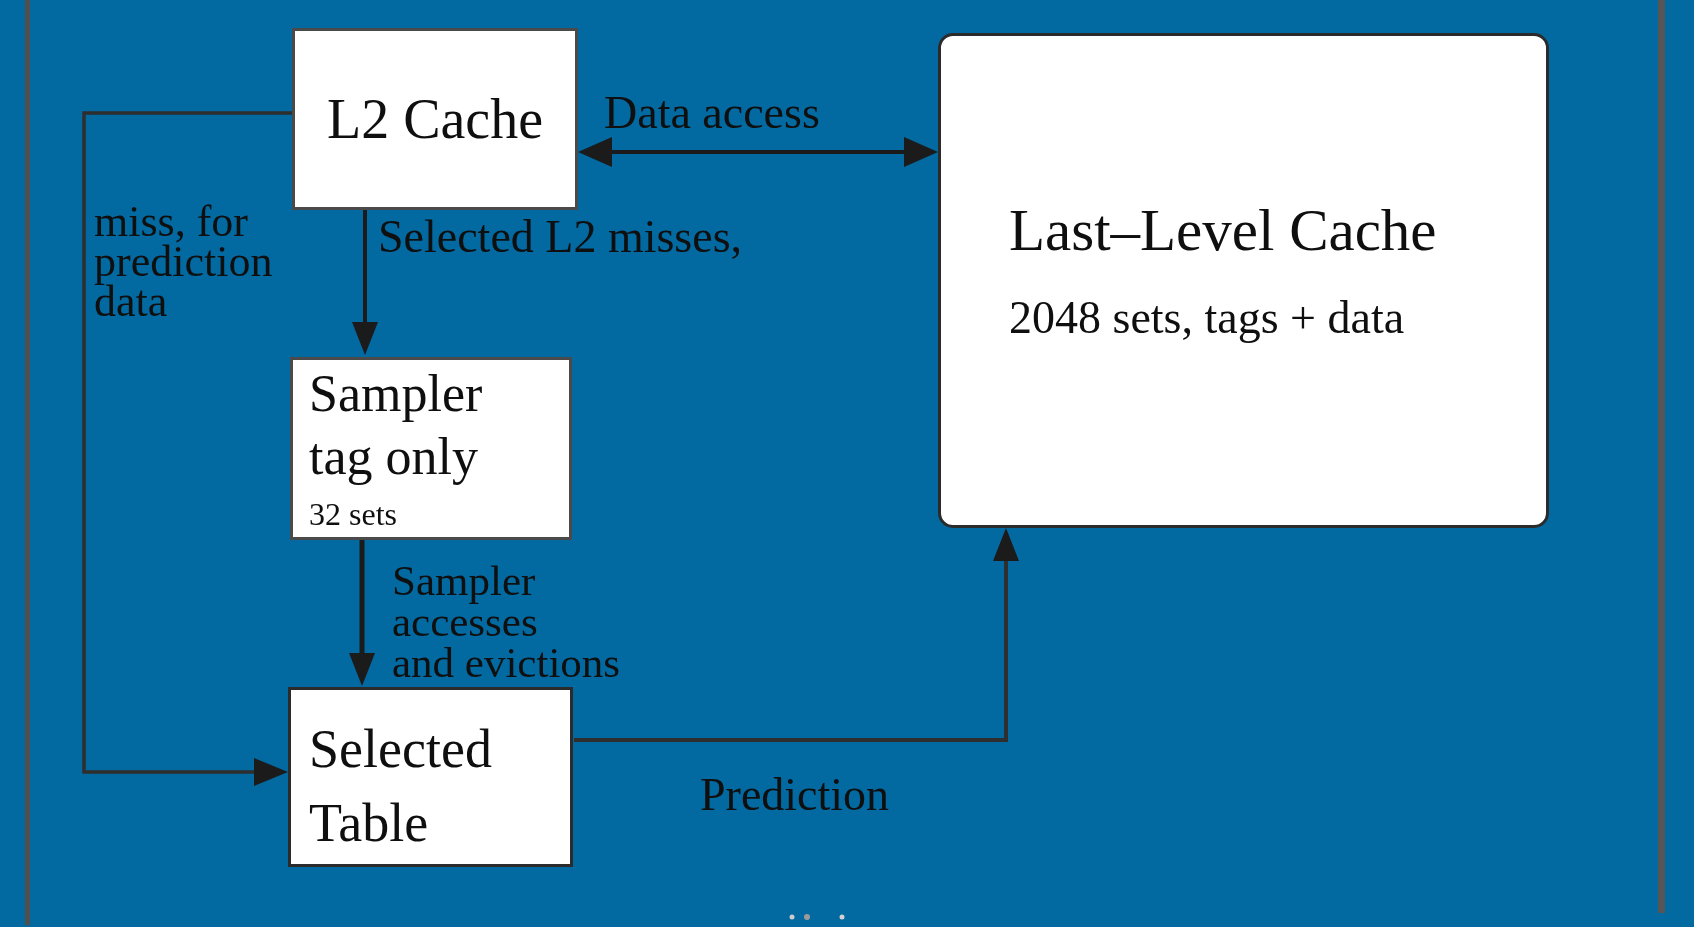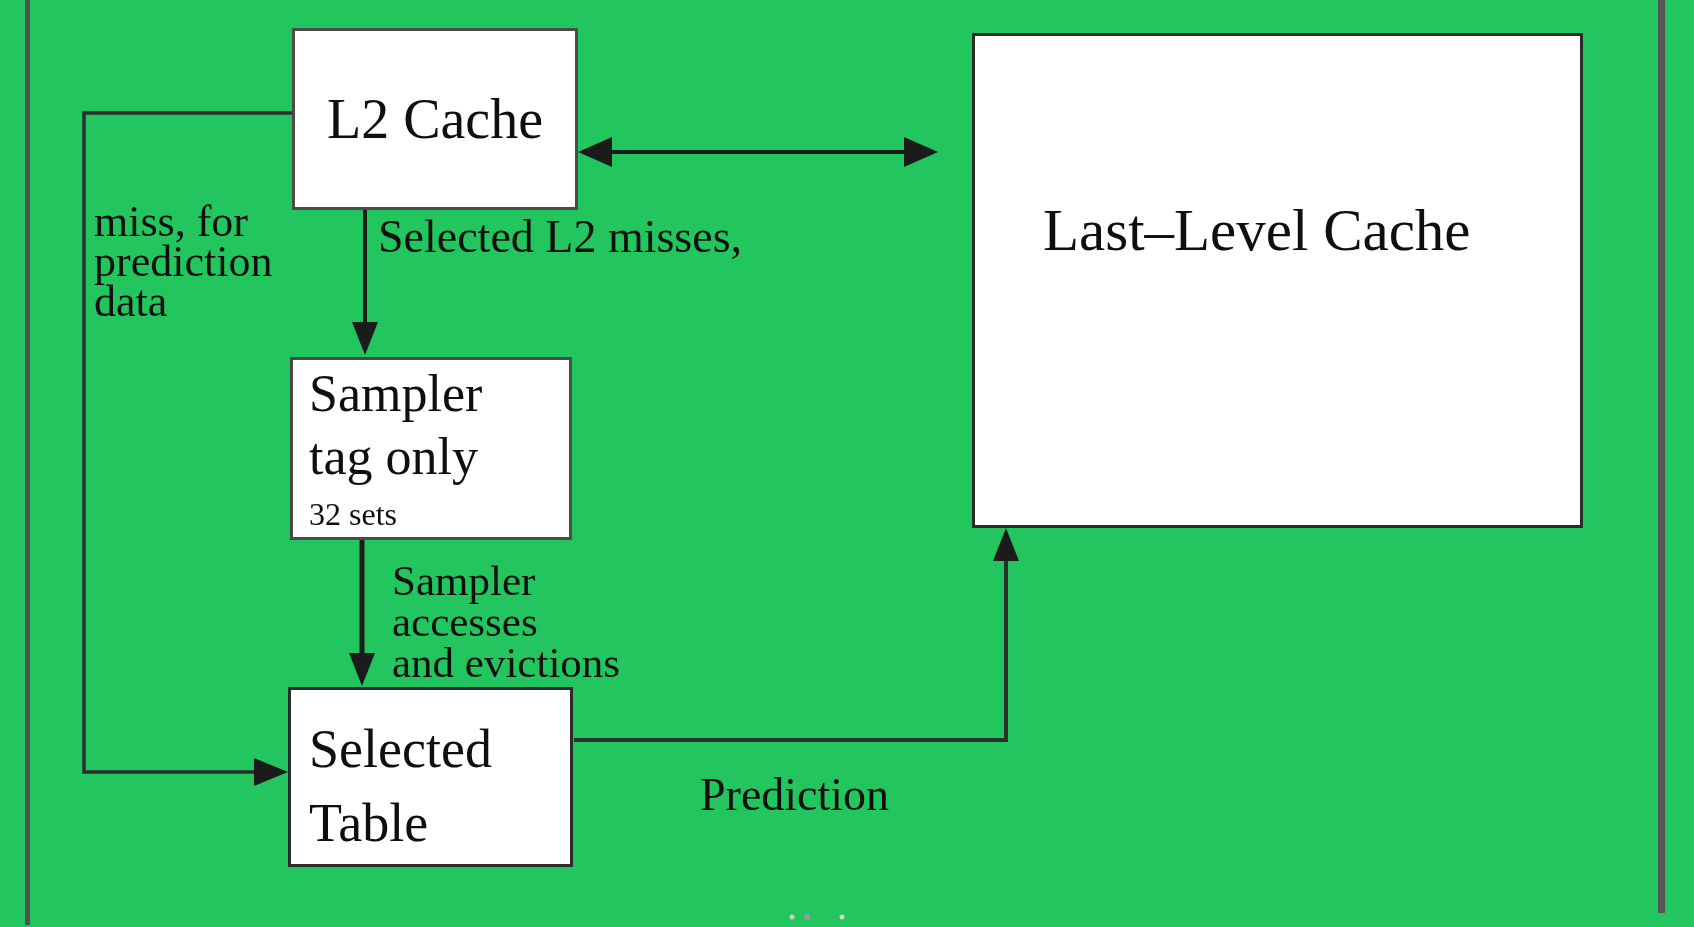--- a/index.html
+++ b/index.html
@@ -1,38 +1,38 @@
 <!DOCTYPE html>
 <html><head>
 <meta charset="utf-8">
 <style>
   html,body{margin:0;padding:0;background:#fff;}
   #stage{
     position:relative;
     width:1694px;height:927px;
-    background:#22c55e;
+    background:#0369a1;
     font-family:"Liberation Serif","DejaVu Serif",serif;
     color:#0f0f0f;
     overflow:hidden;
   }
   #wires{position:absolute;left:0;top:0;width:1694px;height:927px;}
   .node{
     position:absolute;
     background:#ffffff;
     box-sizing:border-box;
   }
   .node-dark{border:3px solid #2b2b2b;}
   .node-gray{border:3px solid #4a4a4a;}
   .lbl{position:absolute;white-space:nowrap;}
   
   .l2{left:292px;top:28px;width:286px;height:182px;
       display:flex;align-items:center;justify-content:center;}
   .l2 .title{font-size:56px;}
   
-  .llc{left:972px;top:33px;width:611px;height:495px;padding:160px 0 0 68px;}
+  .llc{left:938px;top:33px;width:611px;height:495px;padding:160px 0 0 68px;border-radius:15px;}
   .llc .title{font-size:59px;margin-bottom:26px;}
   .llc .subtitle{font-size:46px;}
   
   .sampler{left:290px;top:357px;width:282px;height:183px;padding:2px 0 0 16px;}
   .sampler .big{font-size:52px;line-height:63px;}
   .sampler .small{font-size:32px;line-height:52px;}
   
   .predictor{left:288px;top:687px;width:285px;height:180px;padding:22px 0 0 18px;}
   .predictor .big{font-size:54px;line-height:74px;}
   
@@ -84,33 +84,35 @@
       <circle cx="842" cy="917" r="2.5" fill="#d2d2d2"></circle>
     </g>
   </svg>
 
   <div class="node node-gray l2">
     <div class="title">L2 Cache</div>
   </div>
 
   <div class="node node-dark llc">
     <div class="title">Last–Level Cache</div>
+    <div class="subtitle">2048 sets, tags + data</div>
   </div>
 
   <div class="node node-gray sampler">
     <div class="big">Sampler</div>
     <div class="big">tag only</div>
     <div class="small">32 sets</div>
   </div>
 
   <div class="node node-dark predictor">
     <div class="big">Selected</div>
     <div class="big">Table</div>
   </div>
 
+  <div class="lbl data-access">Data access</div>
 
   <div class="lbl every-l2">
     <div>miss, for</div>
     <div>prediction</div>
     <div>data</div>
   </div>
 
   <div class="lbl selected">
     <div>Selected L2 misses,</div>
   </div>

